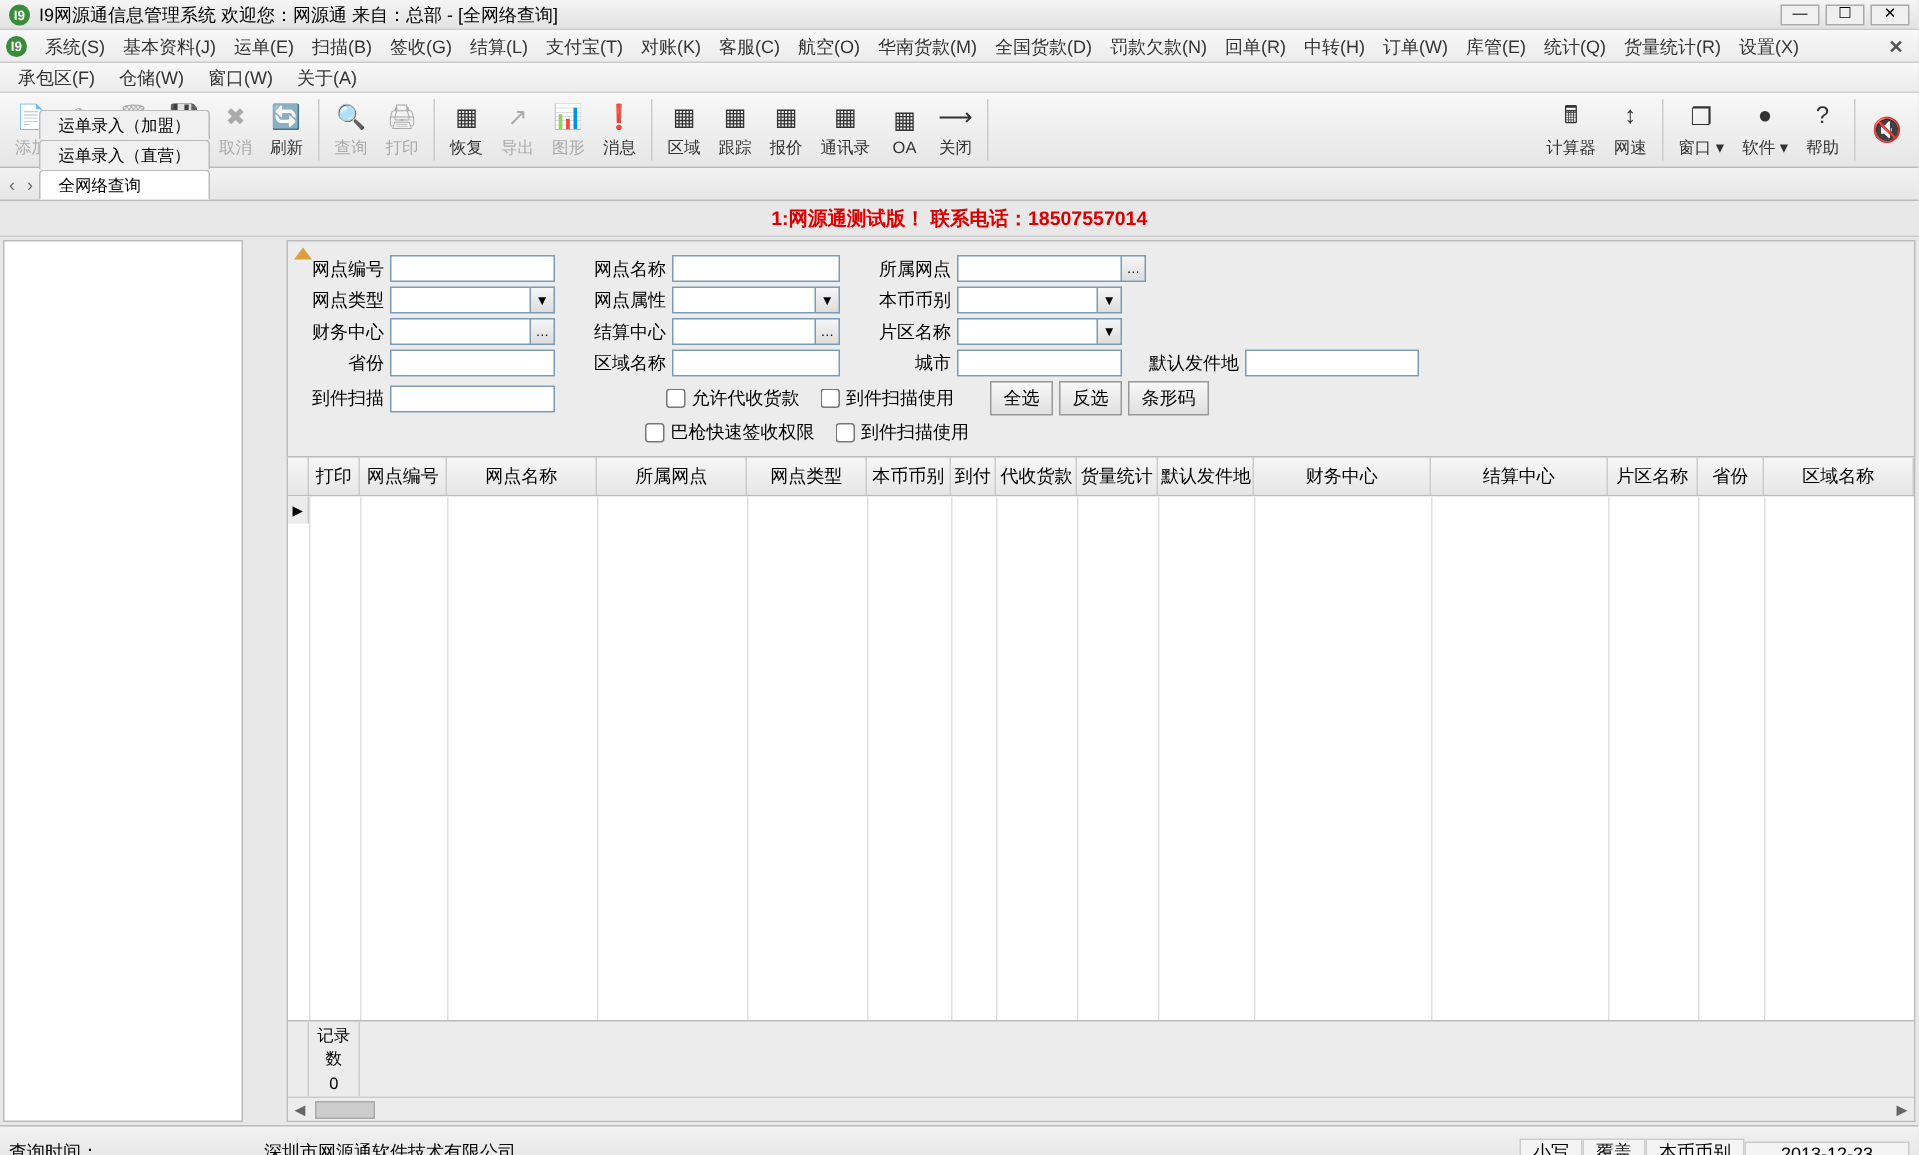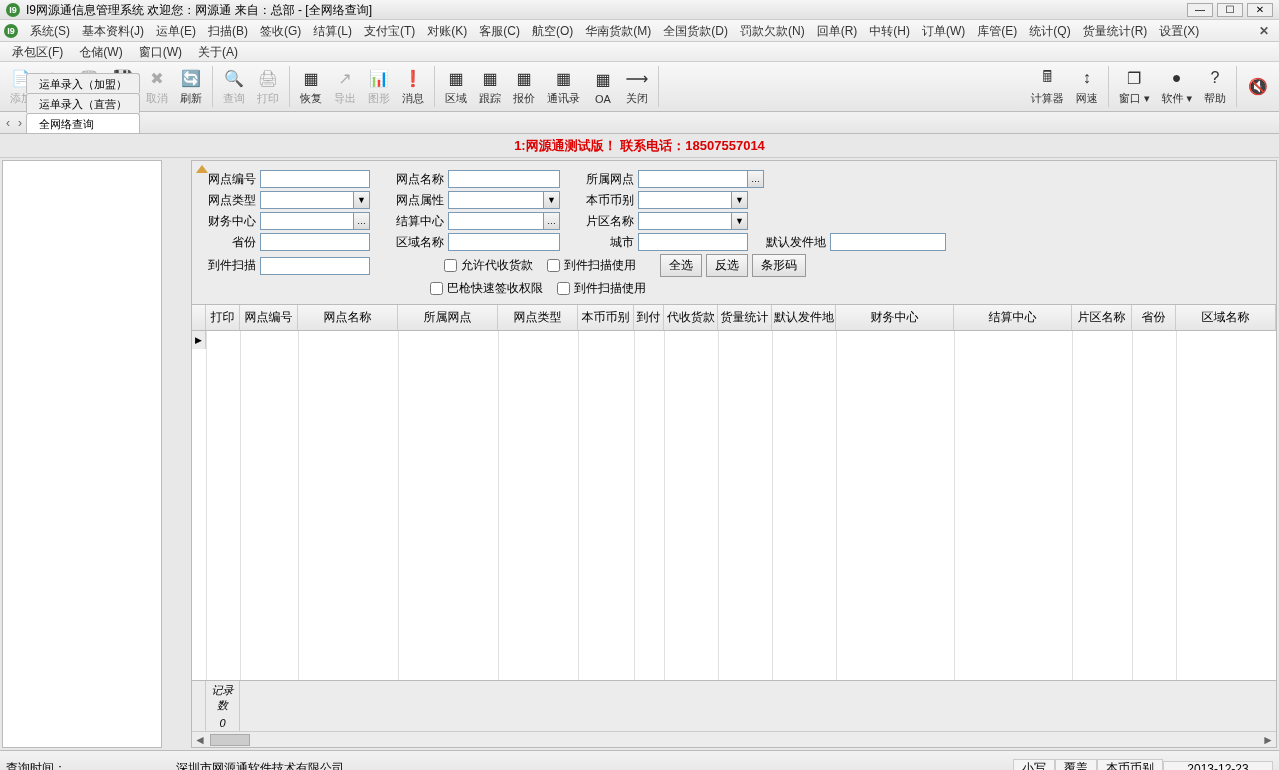--- a/index.html
+++ b/index.html
@@ -51,21 +51,21 @@
 .btnrow { margin-left:auto; display:flex; gap:4px;justify-content:space-between;}
 .sbtn { border:1px solid #999; background:linear-gradient(#f8f8f8,#e0e0e0); padding:2px 8px; cursor:pointer; font-size:12px;}
 
 .grid { flex:1; background:#fff; border:1px solid #bbb; border-top:none; overflow:hidden; display:flex; flex-direction:column;}
 .gridhead { display:flex; background:linear-gradient(#f6f6f6,#e6e6e6); border-bottom:1px solid #bbb;}
 .gh { border-right:1px solid #ccc; text-align:center; padding:4px 2px; overflow:hidden; white-space:nowrap;}
 .gridbody { flex:1; position:relative; background:#fff;}
 .rowmark { position:absolute; left:0; top:0; width:14px; height:18px; background:#ececec; border-right:1px solid #ccc; display:flex;align-items:center;justify-content:center; font-size:9px;}
 .gridlines { position:absolute; left:14px; top:0; right:0; bottom:0;}
 .vline { position:absolute; top:0; bottom:0; width:1px; background:#e0e0e0;}
-.gridfoot { background:#ececec; border-top:1px solid #bbb;font-style:italic;}
+.gridfoot { background:#ececec; border-top:1px solid #bbb;}
 .gfrow { display:flex;}
 .gf { border-right:1px solid #ccc; text-align:center; padding:2px; font-size:11px;}
 .hsb { height:16px; background:#ececec; border-top:1px solid #ccc; display:flex; align-items:center;}
 .hsb .arr { width:16px; text-align:center; cursor:pointer; color:#666;}
 .hsb .thumb { width:40px; height:12px; background:#ccc; border:1px solid #aaa; margin-left:2px; cursor:pointer;}
 
 .status { height:36px; background:linear-gradient(#f2f2f2,#e0e0e0); border-top:1px solid #bbb; display:flex; align-items:center; padding:0 6px; font-size:11px;}
 .status .cell { border:1px solid #ccc; padding:0 8px; background:#f4f4f4; margin-left:0;}
 .status .spacer { flex:1;}
 </style>

